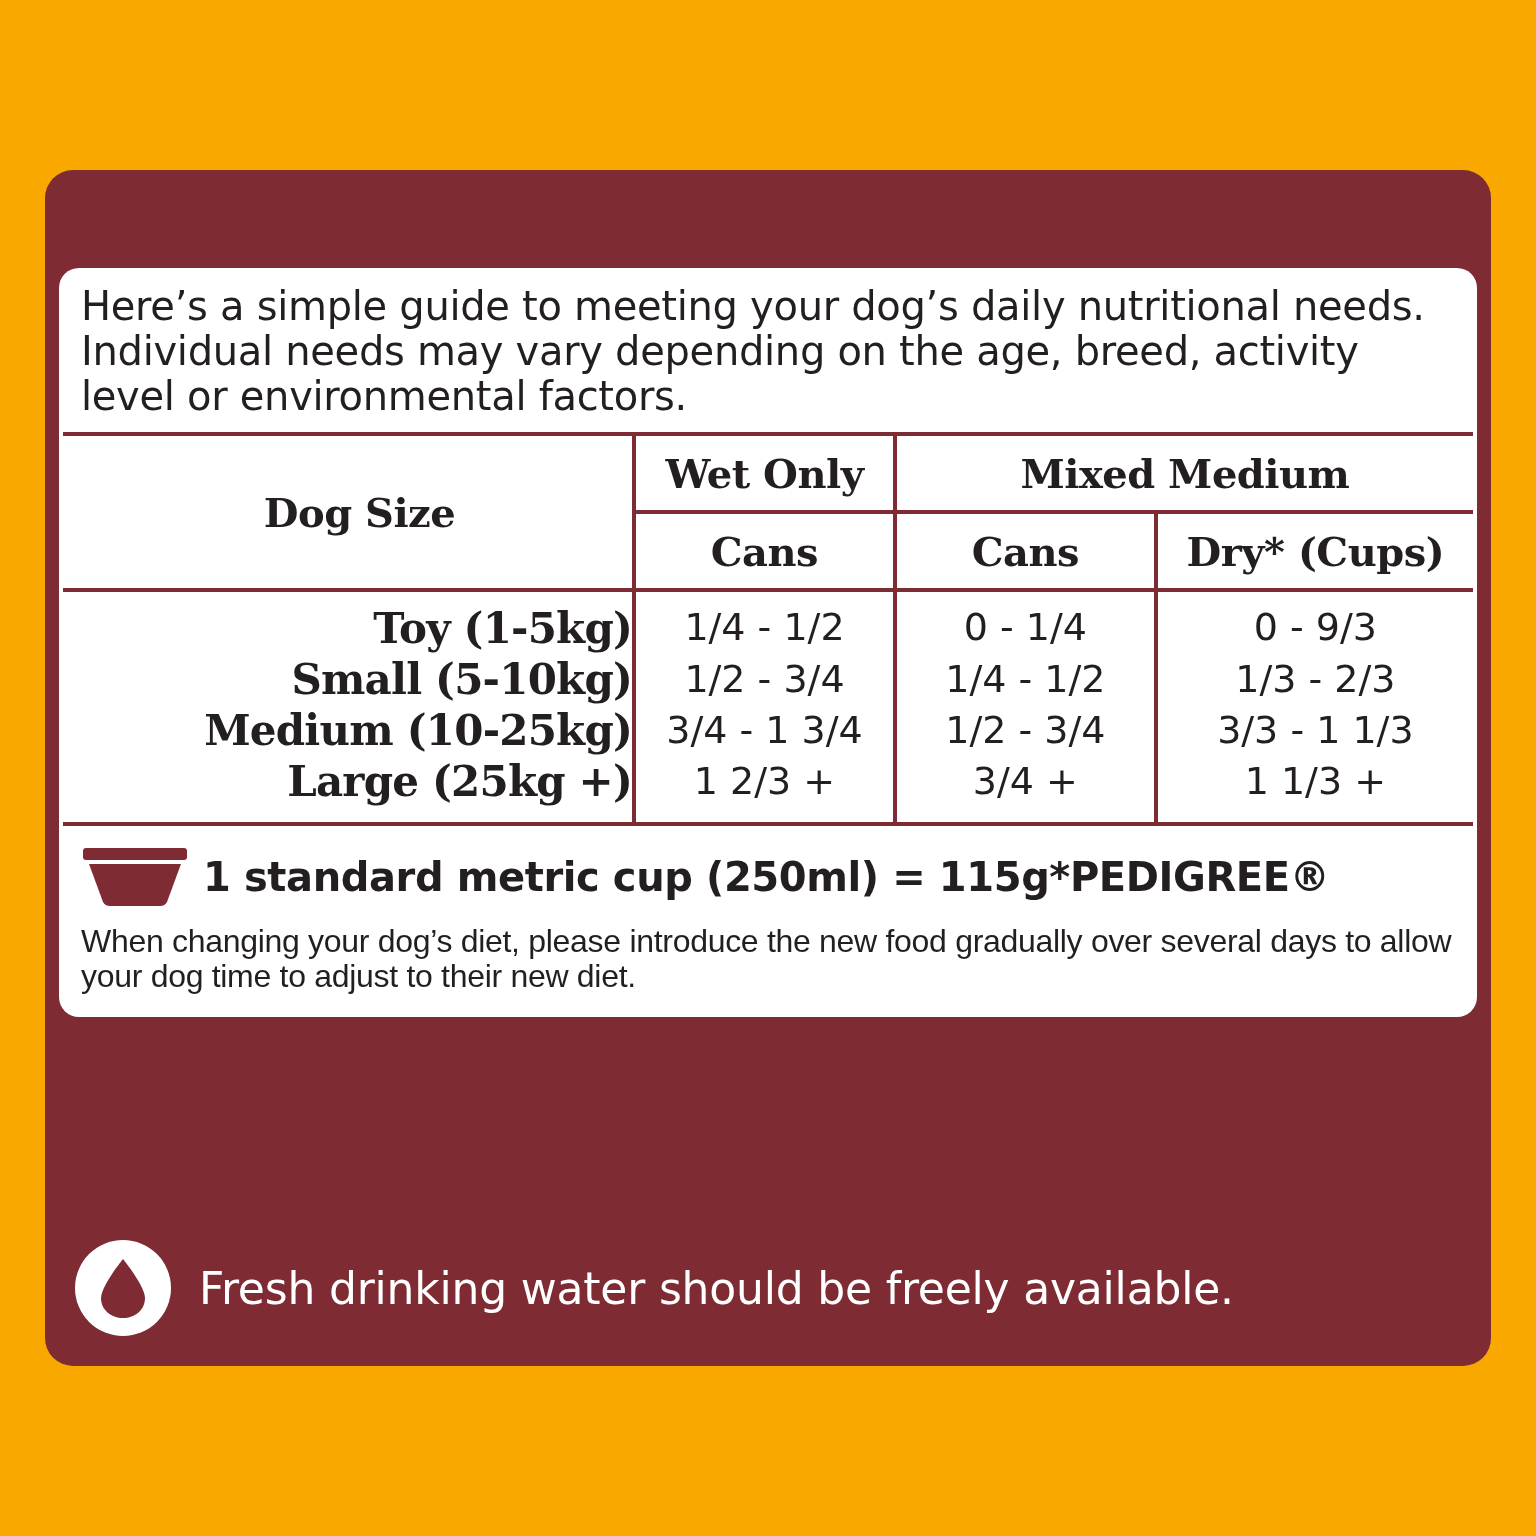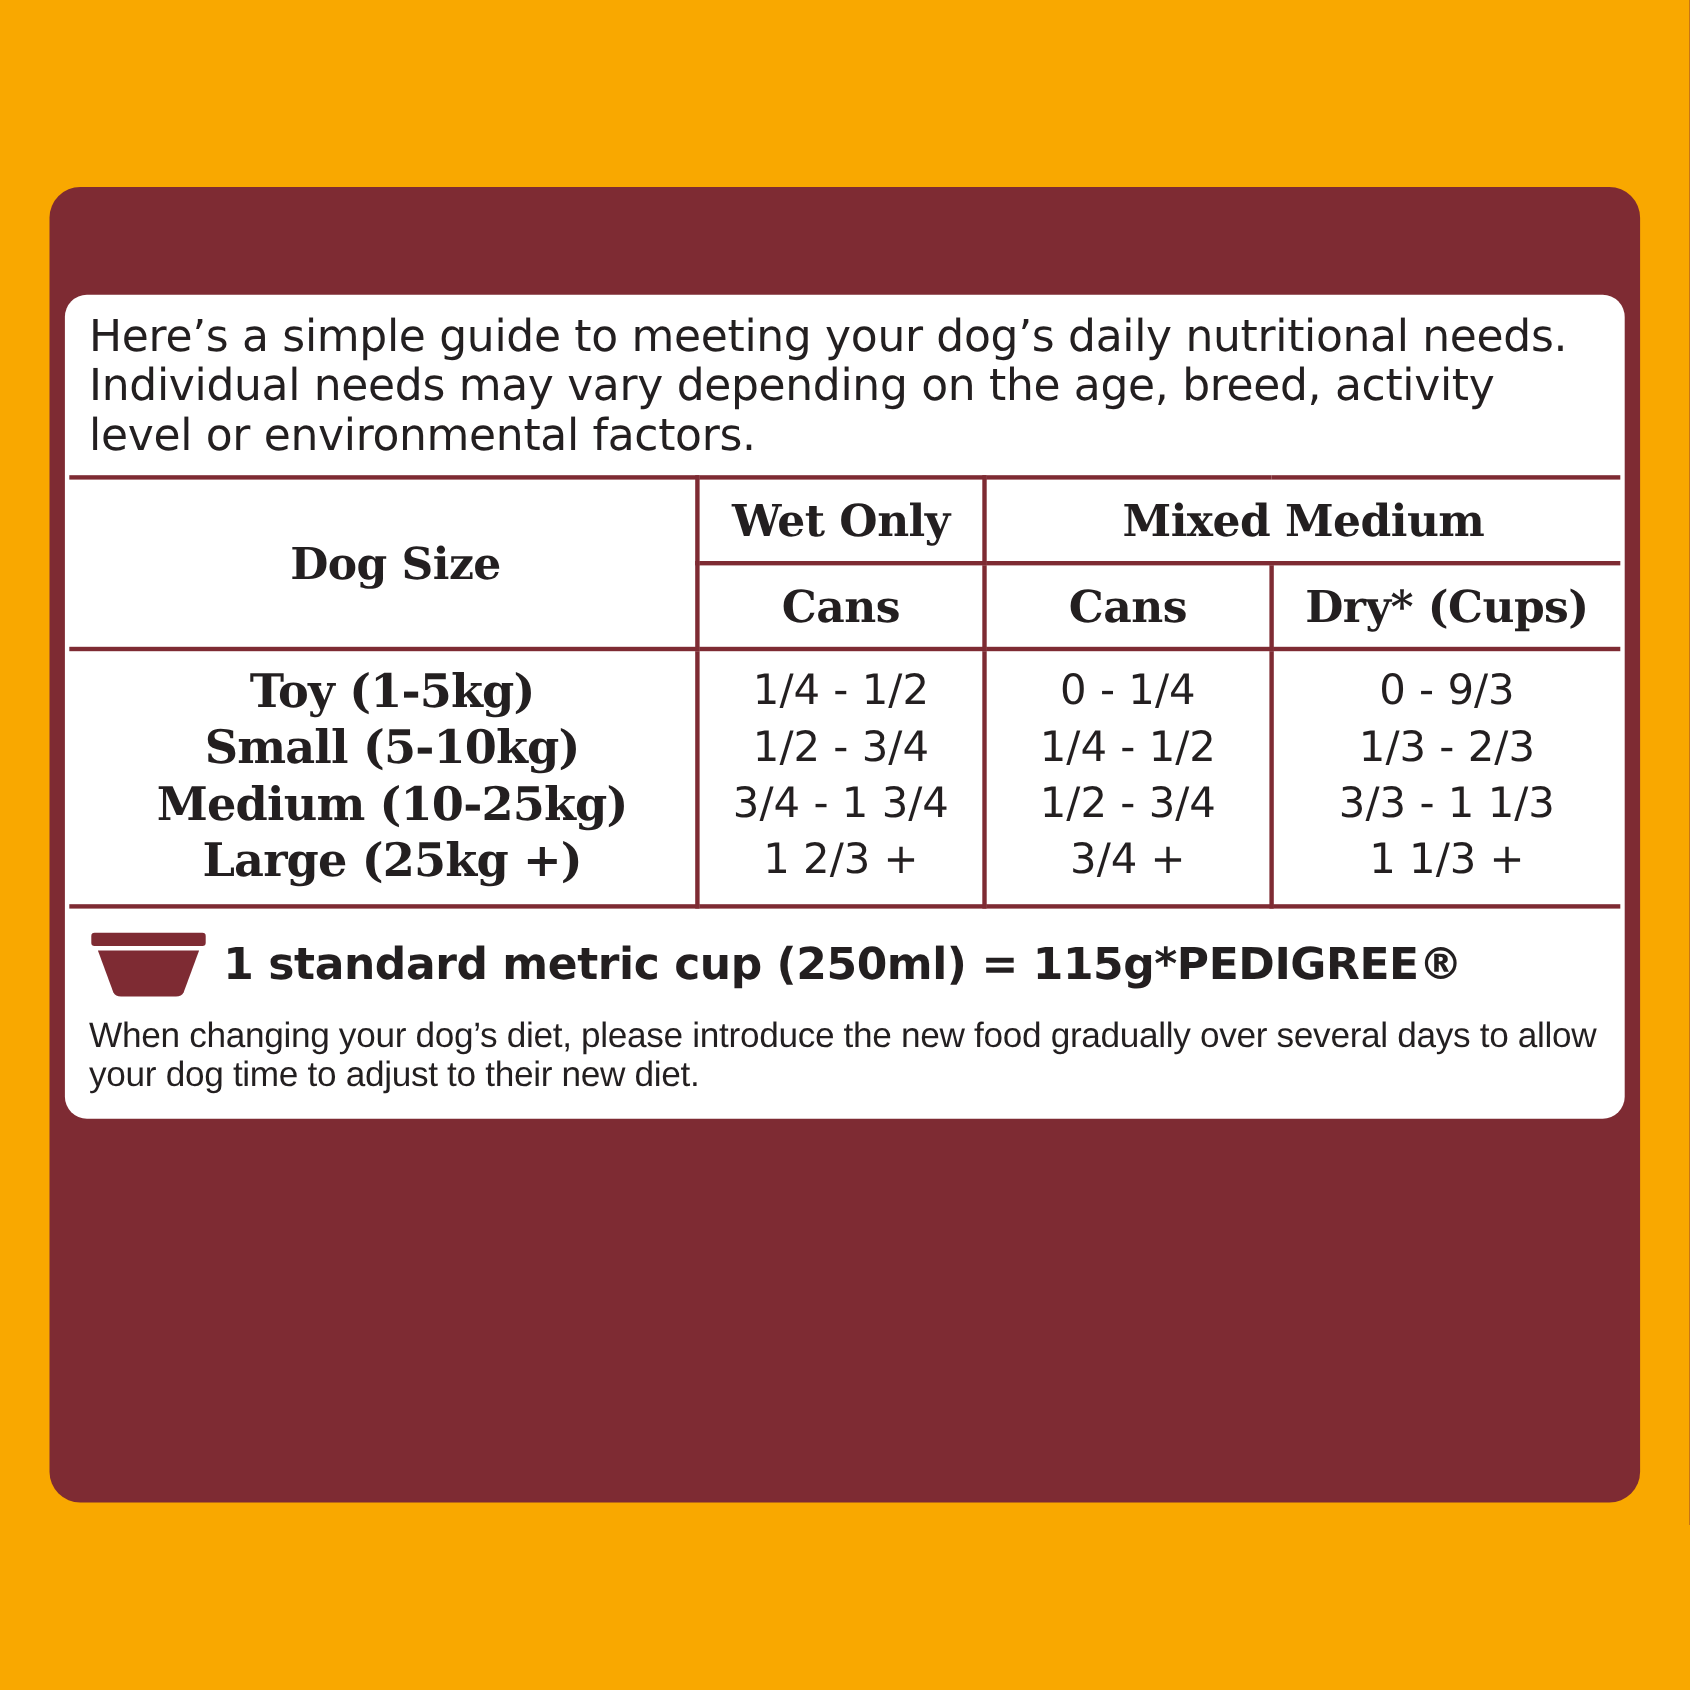--- a/index.html
+++ b/index.html
@@ -76,21 +76,21 @@
     font-weight: bold;
     font-size: 40px;
     letter-spacing: -0.5px;
     text-align: left;
     padding-left: 24px !important;
   }
   .rows-cell {
     padding: 10px 0 14px 0 !important;
   }
   .size-list {
-    text-align: center;
+    text-align: right;
     padding-left: 18px;
   }
   .size-item {
     font-family: "DejaVu Serif", serif;
     font-weight: bold;
     font-size: 42px;
     letter-spacing: -0.8px;
     line-height: 1.22;
     color: #231F20;
     white-space: nowrap;
@@ -218,14 +218,22 @@
       <svg class="cup-icon" viewBox="0 0 108 62">
         <rect x="2" y="2" width="104" height="12" rx="3" fill="#7E2B33"></rect>
         <path d="M8 18 L100 18 L86 56 Q84 60 79 60 L29 60 Q24 60 22 56 Z" fill="#7E2B33"></path>
       </svg>
       <div class="cup-text">1 standard metric cup (250ml) = 115g*PEDIGREE®</div>
     </div>
 
     <div class="change-text">When changing your dog’s diet, please introduce the new food gradually over several days to allow your dog time to adjust to their new diet.</div>
   </div>
 
+  <div class="water-row">
+    <div class="water-badge">
+      <svg width="56" height="64" viewBox="0 0 56 64">
+        <path d="M28 3 C28 3 6 30 6 42 C6 54 16 62 28 62 C40 62 50 54 50 42 C50 30 28 3 28 3 Z" fill="#7E2B33"></path>
+      </svg>
+    </div>
+    <div class="water-text">Fresh drinking water should be freely available.</div>
+  </div>
 
 </div>
 
 </body></html>

